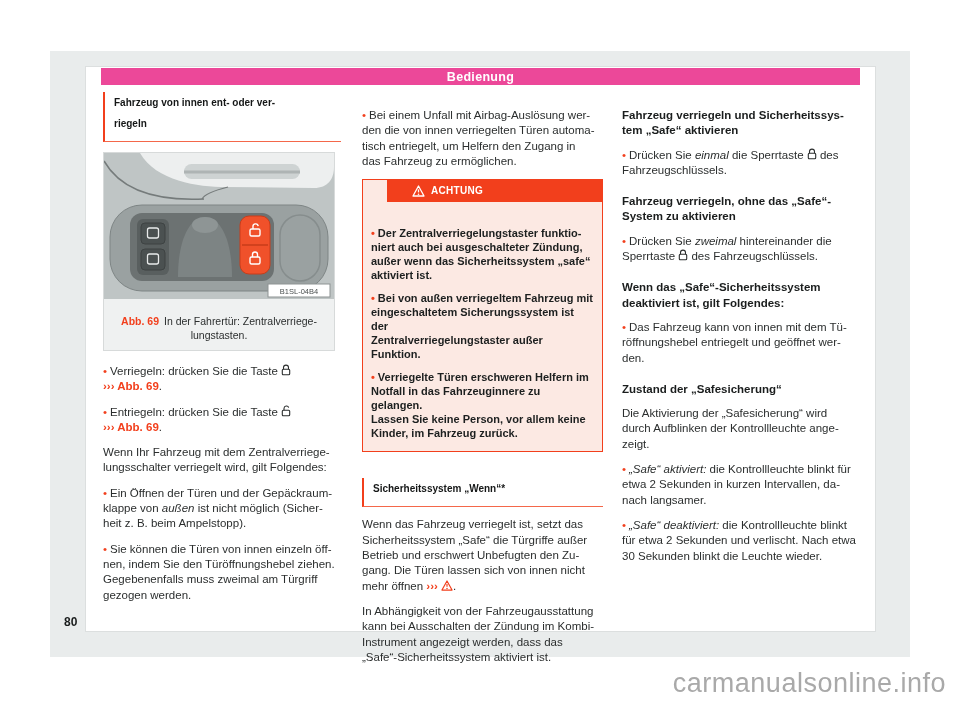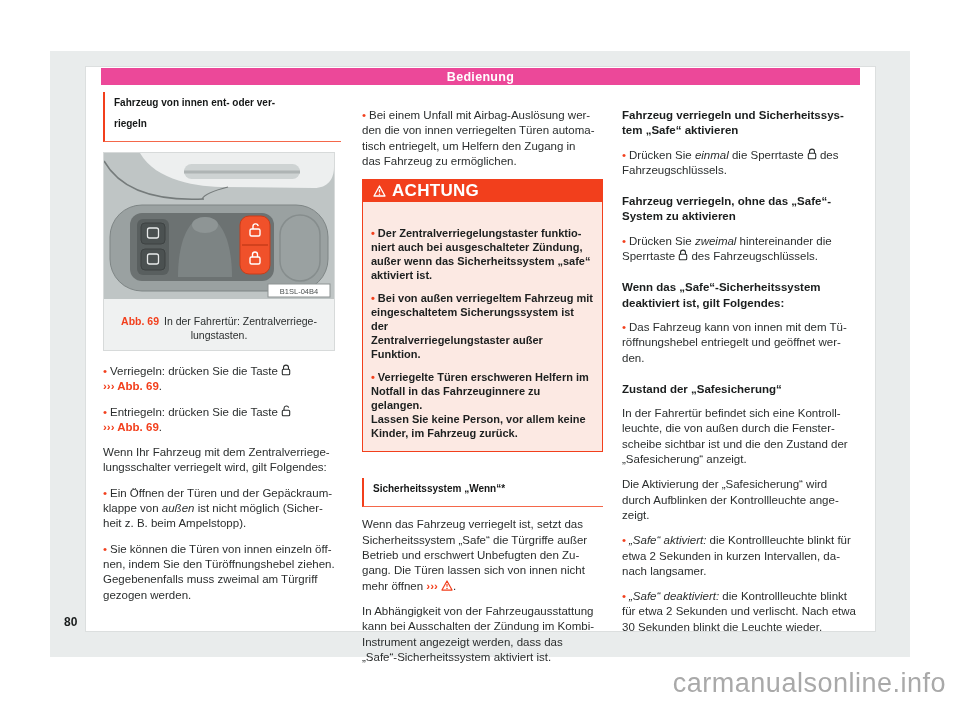--- a/index.html
+++ b/index.html
@@ -29,22 +29,22 @@
   .it  { font-style:italic; }
   .subhead { font-weight:bold; color:#1a1d1d; margin:16px 0 9px 0; white-space:pre-line; }
   .first { margin-top:16px; }
 
   .figure { margin:2px 0 13px 0; width:232px; background:#eff1f1; border:1px solid #d7dada;text-align:center; }
   .figure svg { display:block; }
   .figcap { padding:16px 7px 8px 7px; font-size:10.5px; line-height:13.5px; white-space:pre-line; }
   .figcap .cap-ref { color:#f23f1c; font-weight:bold; margin-right:5px; }
 
   .achtung { border:1px solid #f23f1c; background:#fce9e3; margin:2px 0 26px 0; }
-  .achtung-head { background:#f23f1c; color:#fff; font-weight:bold; font-size:17px;
-                  padding:3px 8px 4px 10px; display:flex; align-items:center; gap:6px; letter-spacing:.3px; }
+  .achtung-head { background:#f23f1c; color:#fff; font-weight:bold; font-size:10px;
+                  padding:3px 8px 4px 25px; display:flex; align-items:center; gap:6px; letter-spacing:.3px;margin-left:24px; }
   .achtung-body { padding:24px 8px 2px 8px; font-weight:bold; font-size:11px; line-height:14px; color:#1c1f1f; }
   .achtung-body p { margin-bottom:9px; }
 
   .lockicon { display:inline-block; vertical-align:-1px; }
   .warntri  { display:inline-block; vertical-align:-1px; }
 
   .pagenum { position:absolute; left:64px; top:615px; font-weight:bold; font-size:12px; color:#1a1d1d; }
   .watermark { position:absolute; right:14px; top:668px; font-size:27px; color:#a9a9a9; letter-spacing:.5px; }
 </style>
 </head>
@@ -188,24 +188,20 @@
           <rect x="1.3" y="5.2" width="7.4" height="5.6" rx="1" fill="none" stroke="#2b2e2e" stroke-width="1.1"></rect>
         </svg><span> des Fahrzeugschlüssels.</span></p>
 
     <div class="subhead">Wenn das „Safe“-Sicherheitssystem
 deaktiviert ist, gilt Folgendes:</div>
     <p><span class="dot">•</span><span>Das Fahrzeug kann von innen mit dem Tü-
 röffnungshebel entriegelt und geöffnet wer-
 den.</span></p>
 
     <div class="subhead">Zustand der „Safesicherung“</div>
-    <p>In der Fahrertür befindet sich eine Kontroll-
-leuchte, die von außen durch die Fenster-
-scheibe sichtbar ist und die den Zustand der
-„Safesicherung“ anzeigt.</p>
     <p>Die Aktivierung der „Safesicherung“ wird
 durch Aufblinken der Kontrollleuchte ange-
 zeigt.</p>
 
     <p><span class="dot">•</span><span class="it">„Safe“ aktiviert:</span><span> die Kontrollleuchte blinkt für
 etwa 2 Sekunden in kurzen Intervallen, da-
 nach langsamer.</span></p>
     <p><span class="dot">•</span><span class="it">„Safe“ deaktiviert:</span><span> die Kontrollleuchte blinkt
 für etwa 2 Sekunden und verlischt. Nach etwa
 30 Sekunden blinkt die Leuchte wieder.</span></p>

